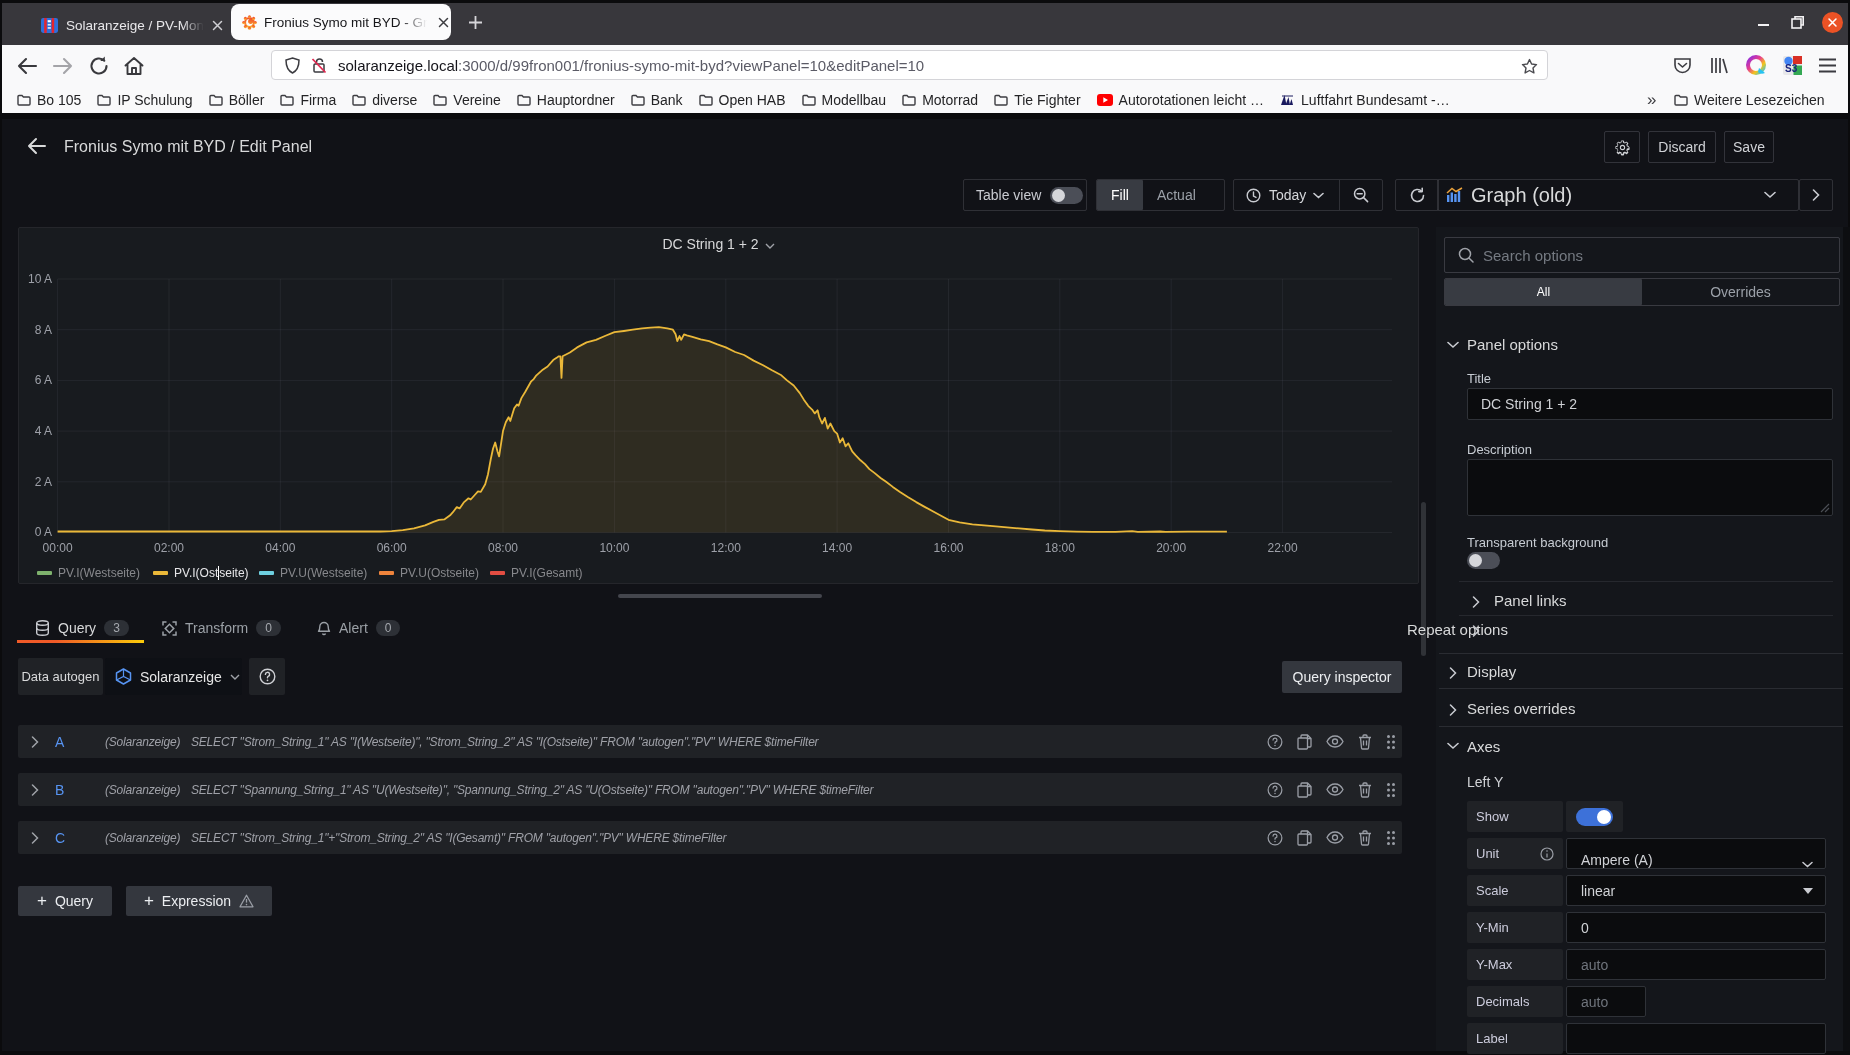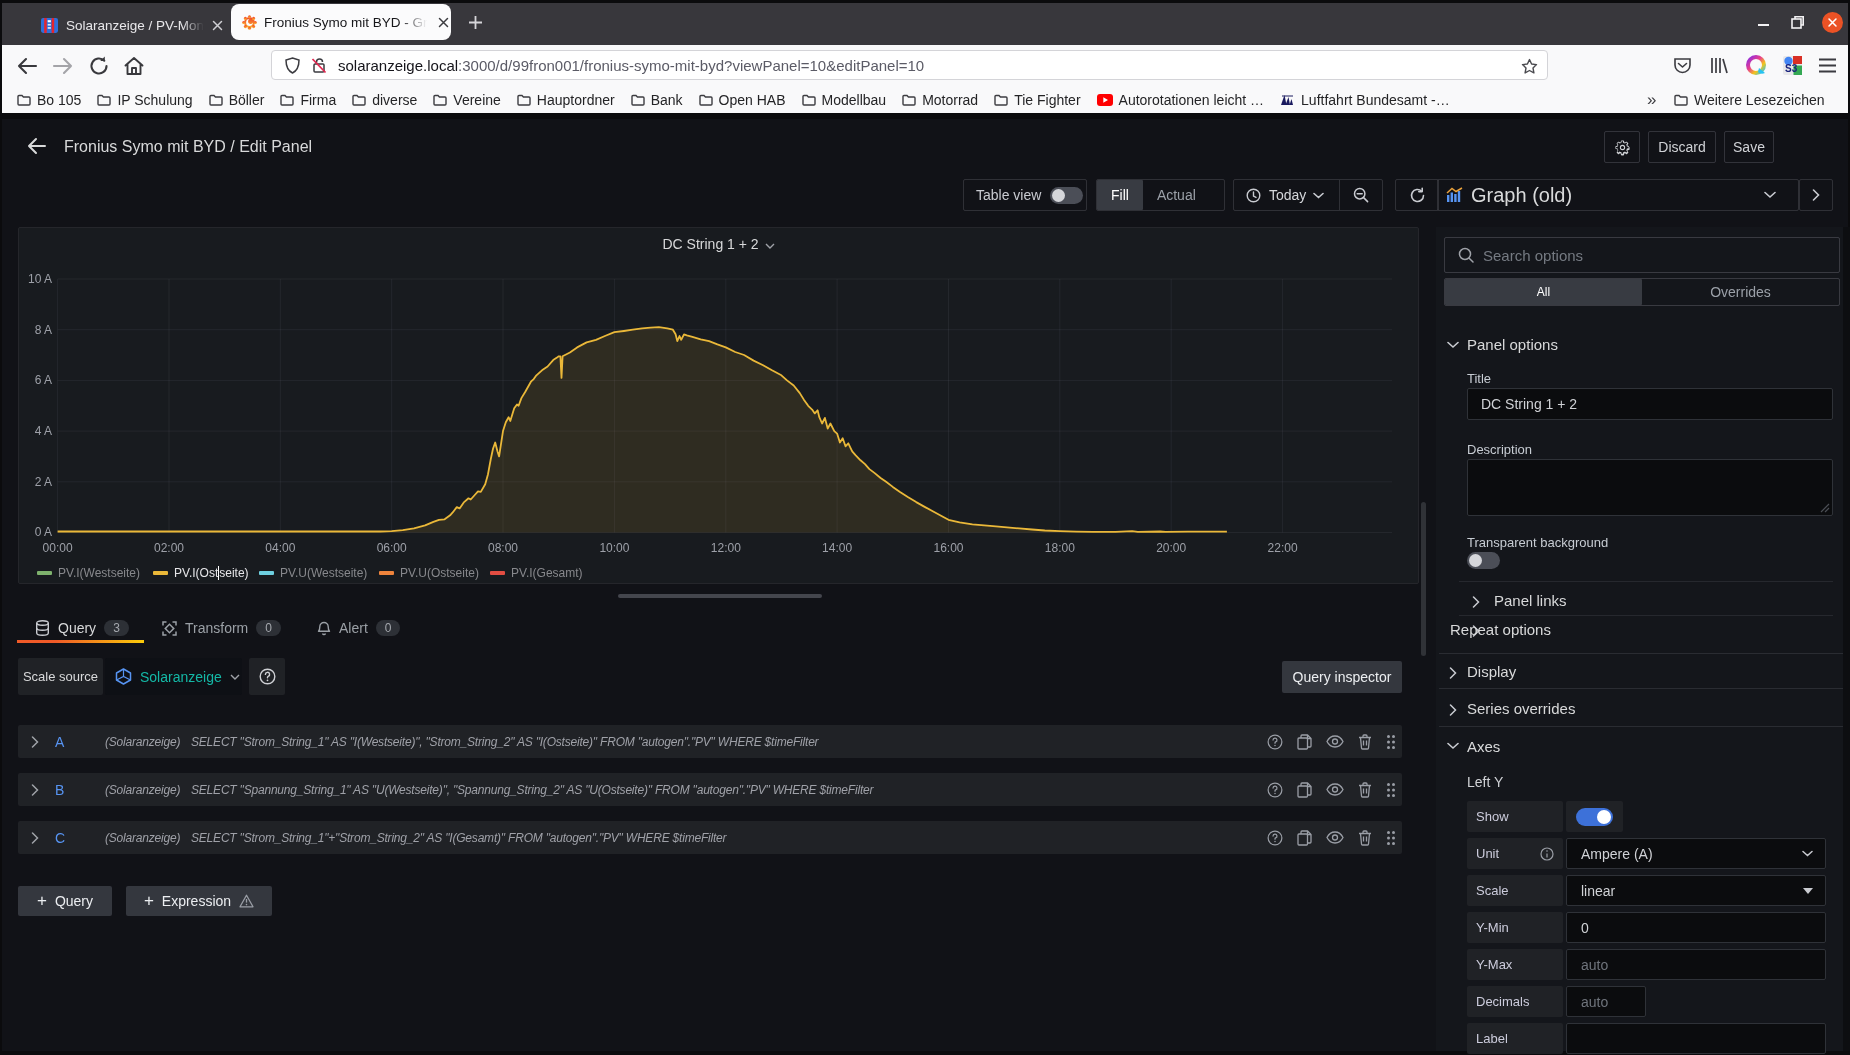--- a/index.html
+++ b/index.html
@@ -367,27 +367,27 @@
   </div>
   <div class="qtab" style="left:315px;color:#9ba0a6;">
     <svg width="14" height="15" viewBox="0 0 14 15" style="margin-right:8px">
         <path d="M7 1.5 a4.2 4.2 0 0 1 4.2 4.2 c0 3.4 1.3 4.6 1.3 4.6 H1.5 s1.3-1.2 1.3-4.6 A4.2 4.2 0 0 1 7 1.5 Z" fill="none" stroke="#9ba0a6" stroke-width="1.4" stroke-linejoin="round"></path>
         <path d="M5.5 12.5 a1.6 1.6 0 0 0 3 0" fill="none" stroke="#9ba0a6" stroke-width="1.4"></path>
       </svg>
     Alert <span class="badge">0</span>
   </div>
   <div id="qunderline"></div>
 
-  <div class="dsbox" style="left:16px;top:539px;width:85px;height:37px;color:#d8d9da;font-size:13px;font-weight:500;justify-content:center;">Scale source</div>
+  <div class="dsbox" style="left:16px;top:539px;width:85px;height:37px;color:#d8d9da;font-size:13px;font-weight:500;justify-content:center;">Data autogen</div>
   <div class="dsbox" style="left:103px;top:539px;width:137px;height:37px;background:#0e1015;">
     <svg style="margin-left:10px" width="17" height="17" viewBox="0 0 17 17">
         <path d="M8.5 1 L15.5 5 V12 L8.5 16 L1.5 12 V5 Z" fill="none" stroke="#5794f2" stroke-width="1.5" stroke-linejoin="round"></path>
         <path d="M8.5 1 V8.5 M1.5 12 L8.5 8.5 L15.5 12" fill="none" stroke="#5794f2" stroke-width="1.2"></path>
       </svg>
-    <span style="margin-left:8px;color:#14b8a6;font-size:14px;">Solaranzeige</span>
+    <span style="margin-left:8px;color:#e5e5e5;font-size:14px;">Solaranzeige</span>
     <svg style="margin-left:8px" width="10" height="6" viewBox="0 0 10 6">
         <path d="M1 1 L5 5 L9 1" fill="none" stroke="#9fa2a8" stroke-width="1.4"></path>
       </svg>
   </div>
   <div class="dsbox" style="left:247px;top:539px;width:36px;height:37px;justify-content:center;">
     <svg width="17" height="17" viewBox="0 0 17 17">
         <circle cx="8.5" cy="8.5" r="7.3" fill="none" stroke="#cfd1d5" stroke-width="1.4"></circle>
         <path d="M6.4 6.4 a2.1 2.1 0 1 1 2.8 2 c-.5.2-.7.5-.7 1 v.4" fill="none" stroke="#cfd1d5" stroke-width="1.4" stroke-linecap="round"></path>
         <circle cx="8.5" cy="12.3" r=".9" fill="#cfd1d5"></circle>
       </svg>
@@ -552,21 +552,21 @@
     </div>
   <div class="abs" style="left:1457px;top:462px;width:374px;height:1px;background:rgba(204,204,220,.1);"></div>
   <svg class="abs" style="left:1470px;top:477px" width="8" height="12" viewBox="0 0 8 12">
       <path d="M1.5 1 L6.5 6 L1.5 11" fill="none" stroke="#c9cbd1" stroke-width="1.5" stroke-linecap="round"></path>
     </svg>
   <div class="abs sechead" style="left:1492px;top:473px;">Panel links</div>
   <div class="abs" style="left:1457px;top:496px;width:374px;height:1px;background:rgba(204,204,220,.1);"></div>
   <svg class="abs" style="left:1470px;top:506px" width="8" height="12" viewBox="0 0 8 12">
       <path d="M1.5 1 L6.5 6 L1.5 11" fill="none" stroke="#c9cbd1" stroke-width="1.5" stroke-linecap="round"></path>
     </svg>
-  <div class="abs sechead" style="left:1448px;top:502px;">Repeat options</div>
+  <div class="abs sechead" style="left:1405px;top:502px;">Repeat options</div>
 
   <div class="abs" style="left:1437px;top:534px;width:411px;height:1px;background:rgba(204,204,220,.12);"></div>
   <svg class="abs" style="left:1447px;top:548px" width="8" height="12" viewBox="0 0 8 12">
       <path d="M1.5 1 L6.5 6 L1.5 11" fill="none" stroke="#c9cbd1" stroke-width="1.5" stroke-linecap="round"></path>
     </svg>
   <div class="abs sechead" style="left:1465px;top:544px;">Display</div>
   <div class="abs" style="left:1437px;top:569px;width:411px;height:1px;background:rgba(204,204,220,.12);"></div>
   <svg class="abs" style="left:1447px;top:585px" width="8" height="12" viewBox="0 0 8 12">
       <path d="M1.5 1 L6.5 6 L1.5 11" fill="none" stroke="#c9cbd1" stroke-width="1.5" stroke-linecap="round"></path>
     </svg>
@@ -584,21 +584,21 @@
         <span style="position:absolute;right:2px;top:2px;width:14px;height:14px;border-radius:50%;background:#fff;"></span>
       </span>
   </div>
   <div class="abs frow-label" style="left:1465px;top:719px;width:96px;height:31px;">Unit
     <svg style="position:absolute;right:9px" width="14" height="14" viewBox="0 0 14 14">
         <circle cx="7" cy="7" r="6" fill="none" stroke="#9a9ea6" stroke-width="1.2"></circle>
         <path d="M7 6.5 v4" stroke="#9a9ea6" stroke-width="1.2"></path>
         <circle cx="7" cy="4" r=".8" fill="#9a9ea6"></circle>
       </svg>
   </div>
-  <div class="ginput abs" style="left:1564px;top:719px;width:260px;height:31px;">
+  <div class="ginput abs" style="left:1564px;top:719px;width:260px;height:31px;align-items:flex-end;">
       <span style="margin-left:14px">Ampere (A)</span>
     <svg style="position:absolute;right:12px" width="11" height="7" viewBox="0 0 11 7">
         <path d="M1 1.5 L5.5 5.5 L10 1.5" fill="none" stroke="#c9cbd1" stroke-width="1.5" stroke-linecap="round"></path>
       </svg>
   </div>
   <div class="abs frow-label" style="left:1465px;top:756px;width:96px;height:31px;">Scale</div>
   <div class="ginput abs" style="left:1564px;top:756px;width:260px;height:31px;">
       <span style="margin-left:14px">linear</span>
     <svg style="position:absolute;right:12px" width="10" height="6" viewBox="0 0 10 6">
         <path d="M0 0 h10 L5 6 Z" fill="#c9cbd1"></path>

